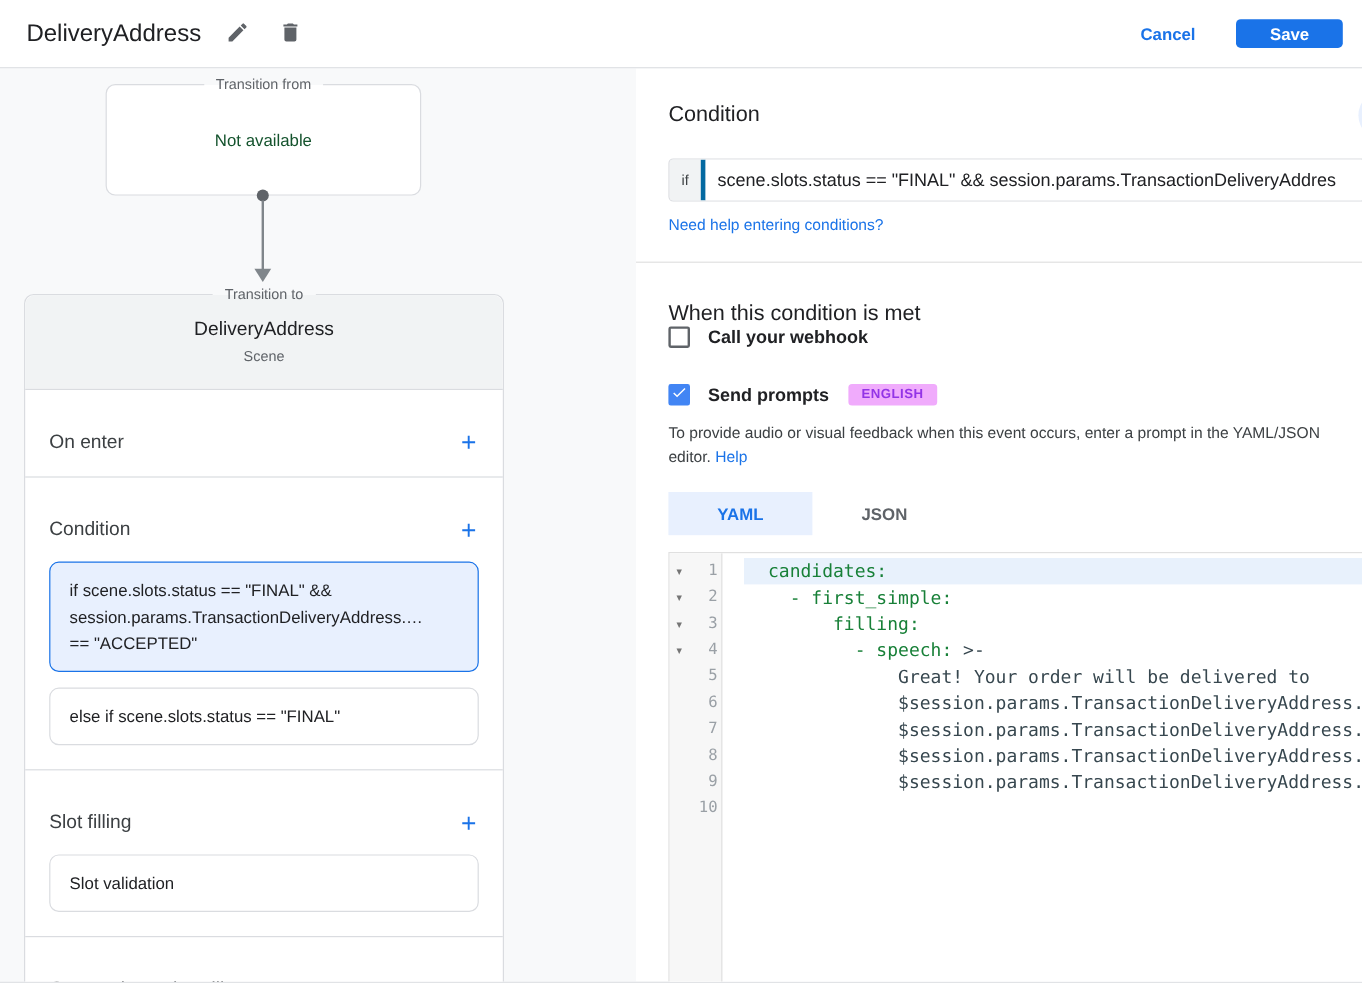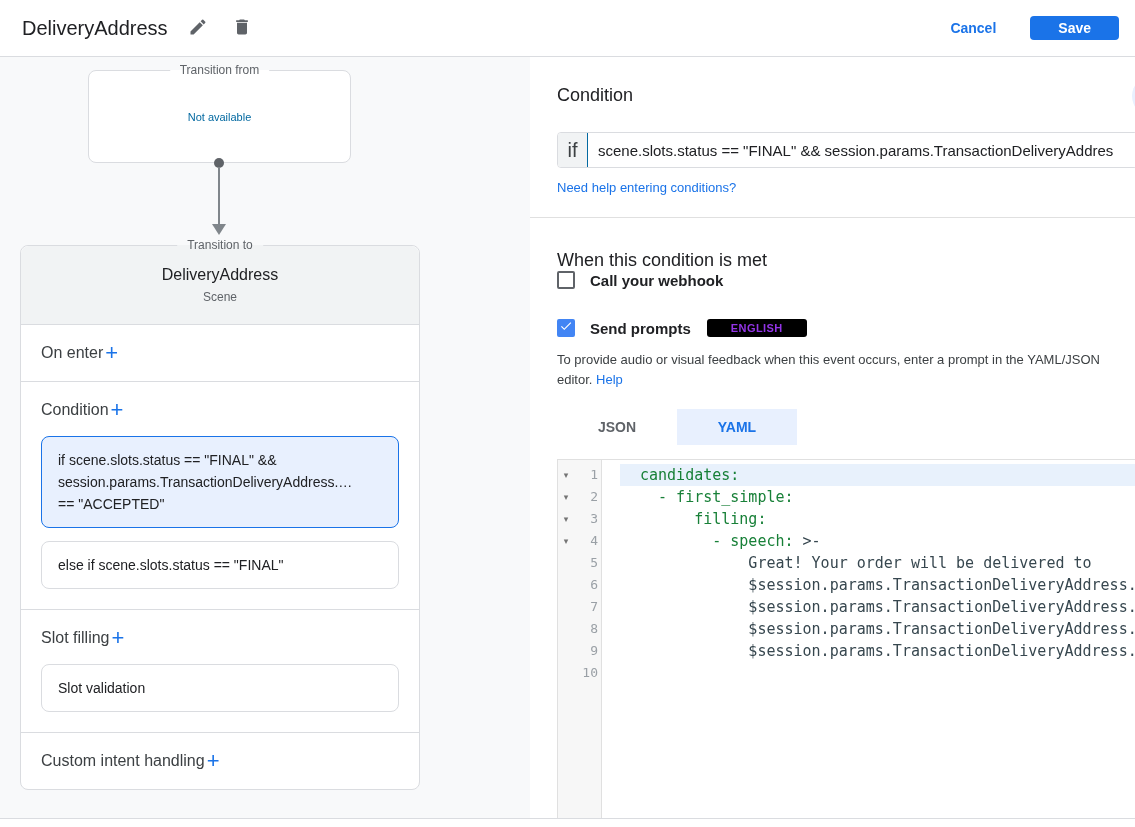--- a/index.html
+++ b/index.html
@@ -40,21 +40,21 @@
     position: absolute; top: -9px; left: 50%; transform: translateX(-50%);
     font-size: 12px; color: #5f6368; line-height: 17px; padding: 0 10px; white-space: nowrap;
   }
   .from-box {
     position: relative; margin: 13px 0 0 88px; width: 263px; height: 93px;
     border: 1px solid #dadce0; border-radius: 8px; background: #fff; text-align: center;
   }
   .from-box .box-legend { background: linear-gradient(#f8f9fa 50%, #ffffff 50%); }
   .from-content {
     height: 100%; display: flex; align-items: center; justify-content: center;
-    font-size: 11px; color: #0369a1;
+    font-size: 14px; color: #14532d;
   }
 
   
   .flow-arrow { position: relative; height: 82px; }
   .flow-arrow .dot {
     position: absolute; left: 214px; top: -5px; width: 10px; height: 10px;
     border-radius: 50%; background: #5f6368;
   }
   .flow-arrow .line { position: absolute; left: 218px; top: 4px; width: 2px; height: 58px; background: #80868b; }
   .flow-arrow .head {
@@ -71,21 +71,21 @@
   .scene-card .box-legend { background: linear-gradient(#f8f9fa 50%, #f1f3f4 50%); }
   .scene-head {
     background: #f1f3f4; border-radius: 8px 8px 0 0; text-align: center;
     padding: 20px 0 20px; height: 78px;
   }
   .scene-name { font-size: 16px; color: #202124; }
   .scene-type { font-size: 12px; color: #5f6368; margin-top: 6px; }
 
   .section { border-top: 1px solid #dadce0; padding: 18px 20px 20px; }
   .section.head-only { padding-bottom: 18px; }
-  .section-head { display: flex; align-items: center; justify-content: flex-start; }
+  .section-head { display: flex; align-items: center; justify-content: space-between; margin-top: 16px; }
   .section-label { font-size: 16px; color: #3c4043; }
   .plus-btn {
     background: none; border: none; color: #1a73e8; font-size: 22px; line-height: 20px;
     cursor: pointer; font-family: inherit; padding: 0 2px; font-weight: 400;
   }
   .cond-card {
     margin-top: 16px; border: 1px solid #dadce0; border-radius: 8px; background: #fff;
     padding: 12px 16px; font-size: 14px; line-height: 22px; color: #202124;
     white-space: pre-line; cursor: pointer;
   }
@@ -99,44 +99,44 @@
     border-radius: 50%; background: #e8f0fe; border: none; cursor: pointer;
     display: flex; align-items: center; justify-content: center; padding-right: 14px;
   }
   .collapse-btn svg { fill: #1a73e8; width: 22px; height: 22px; }
 
   .if-row {
     margin-top: 26px; height: 36px; display: flex; align-items: stretch;
     border: 1px solid #dadce0; border-radius: 4px; overflow: hidden;
   }
   .if-label {
-    width: 30px; background: #f1f3f4; border-right: 1px solid #0369a1;
+    width: 30px; background: #f1f3f4; border-right: 4px solid #0369a1;
     display: flex; align-items: center; justify-content: center;
-    font-size: 20px; color: #3c4043; flex-shrink: 0;
+    font-size: 12px; color: #3c4043; flex-shrink: 0;
   }
   .if-input {
     flex: 1; border: none; outline: none; font-family: inherit; font-size: 15px;
     color: #202124; padding: 0 10px; min-width: 0;
   }
   .link { display: inline-block; margin-top: 12px; color: #1a73e8; font-size: 13px; text-decoration: none; cursor: pointer; }
   .divider { border-top: 1px solid #e0e0e0; margin: 21px -16px 0 -27px; }
   .when-h { margin-top: 32px; }
 
   .check-row { display: flex; align-items: center; cursor: pointer; }
   .check-row + .check-row { margin-top: 30px; }
   .checkbox {
     width: 18px; height: 18px; border: 2px solid #5f6368; border-radius: 2px;
     flex-shrink: 0; display: flex; align-items: center; justify-content: center;
   }
   .checkbox.checked { border-color: #4285f4; background: #4285f4; }
   .checkbox svg { fill: #fff; width: 14px; height: 14px; }
   .check-label { font-size: 15px; font-weight: bold; color: #202124; margin-left: 15px; }
   .badge {
-    margin-left: 16px; background: #000000; color: #9334e6; font-size: 11px;
-    font-weight: bold; padding: 3px 24px; border-radius: 3px; letter-spacing: 0.4px;
+    margin-left: 16px; background: #f0abfc; color: #9334e6; font-size: 11px;
+    font-weight: bold; padding: 3px 11px; border-radius: 3px; letter-spacing: 0.4px;
   }
   .helper { margin-top: 13px; font-size: 13px; color: #3c4043; line-height: 20px; max-width: 565px; }
   .helper .link { margin: 0; font-size: 13px; }
 
   .tabs { display: flex; margin-top: 19px; }
   .tab {
     width: 120px; height: 36px; display: flex; align-items: center; justify-content: center;
     font-size: 14px; font-weight: bold; color: #5f6368; cursor: pointer;
   }
   .tab.active { background: #e8f0fe; color: #1a73e8; }
@@ -286,22 +286,22 @@
             </svg>
         </span>
       </span>
       <span class="check-label">Send prompts</span>
       <span class="badge">ENGLISH</span>
     </label>
 
     <p class="helper"><span>To provide audio or visual feedback when this event occurs, enter a prompt in the YAML/JSON editor.</span> <a class="link">Help</a></p>
 
     <div class="tabs">
+      <div class="tab active">YAML</div>
       <div class="tab">JSON</div>
-      <div class="tab active">YAML</div>
     </div>
 
     <div class="editor">
       <div class="gutter-strip"></div>
       <div class="ed-lines" id="editor-lines">
           <div class="ed-line hl">
             <span class="fold-cell">▾</span>
             <span class="num-cell">1</span>
             <span class="code-cell"><span class="c-key">candidates:</span></span>
           </div>

